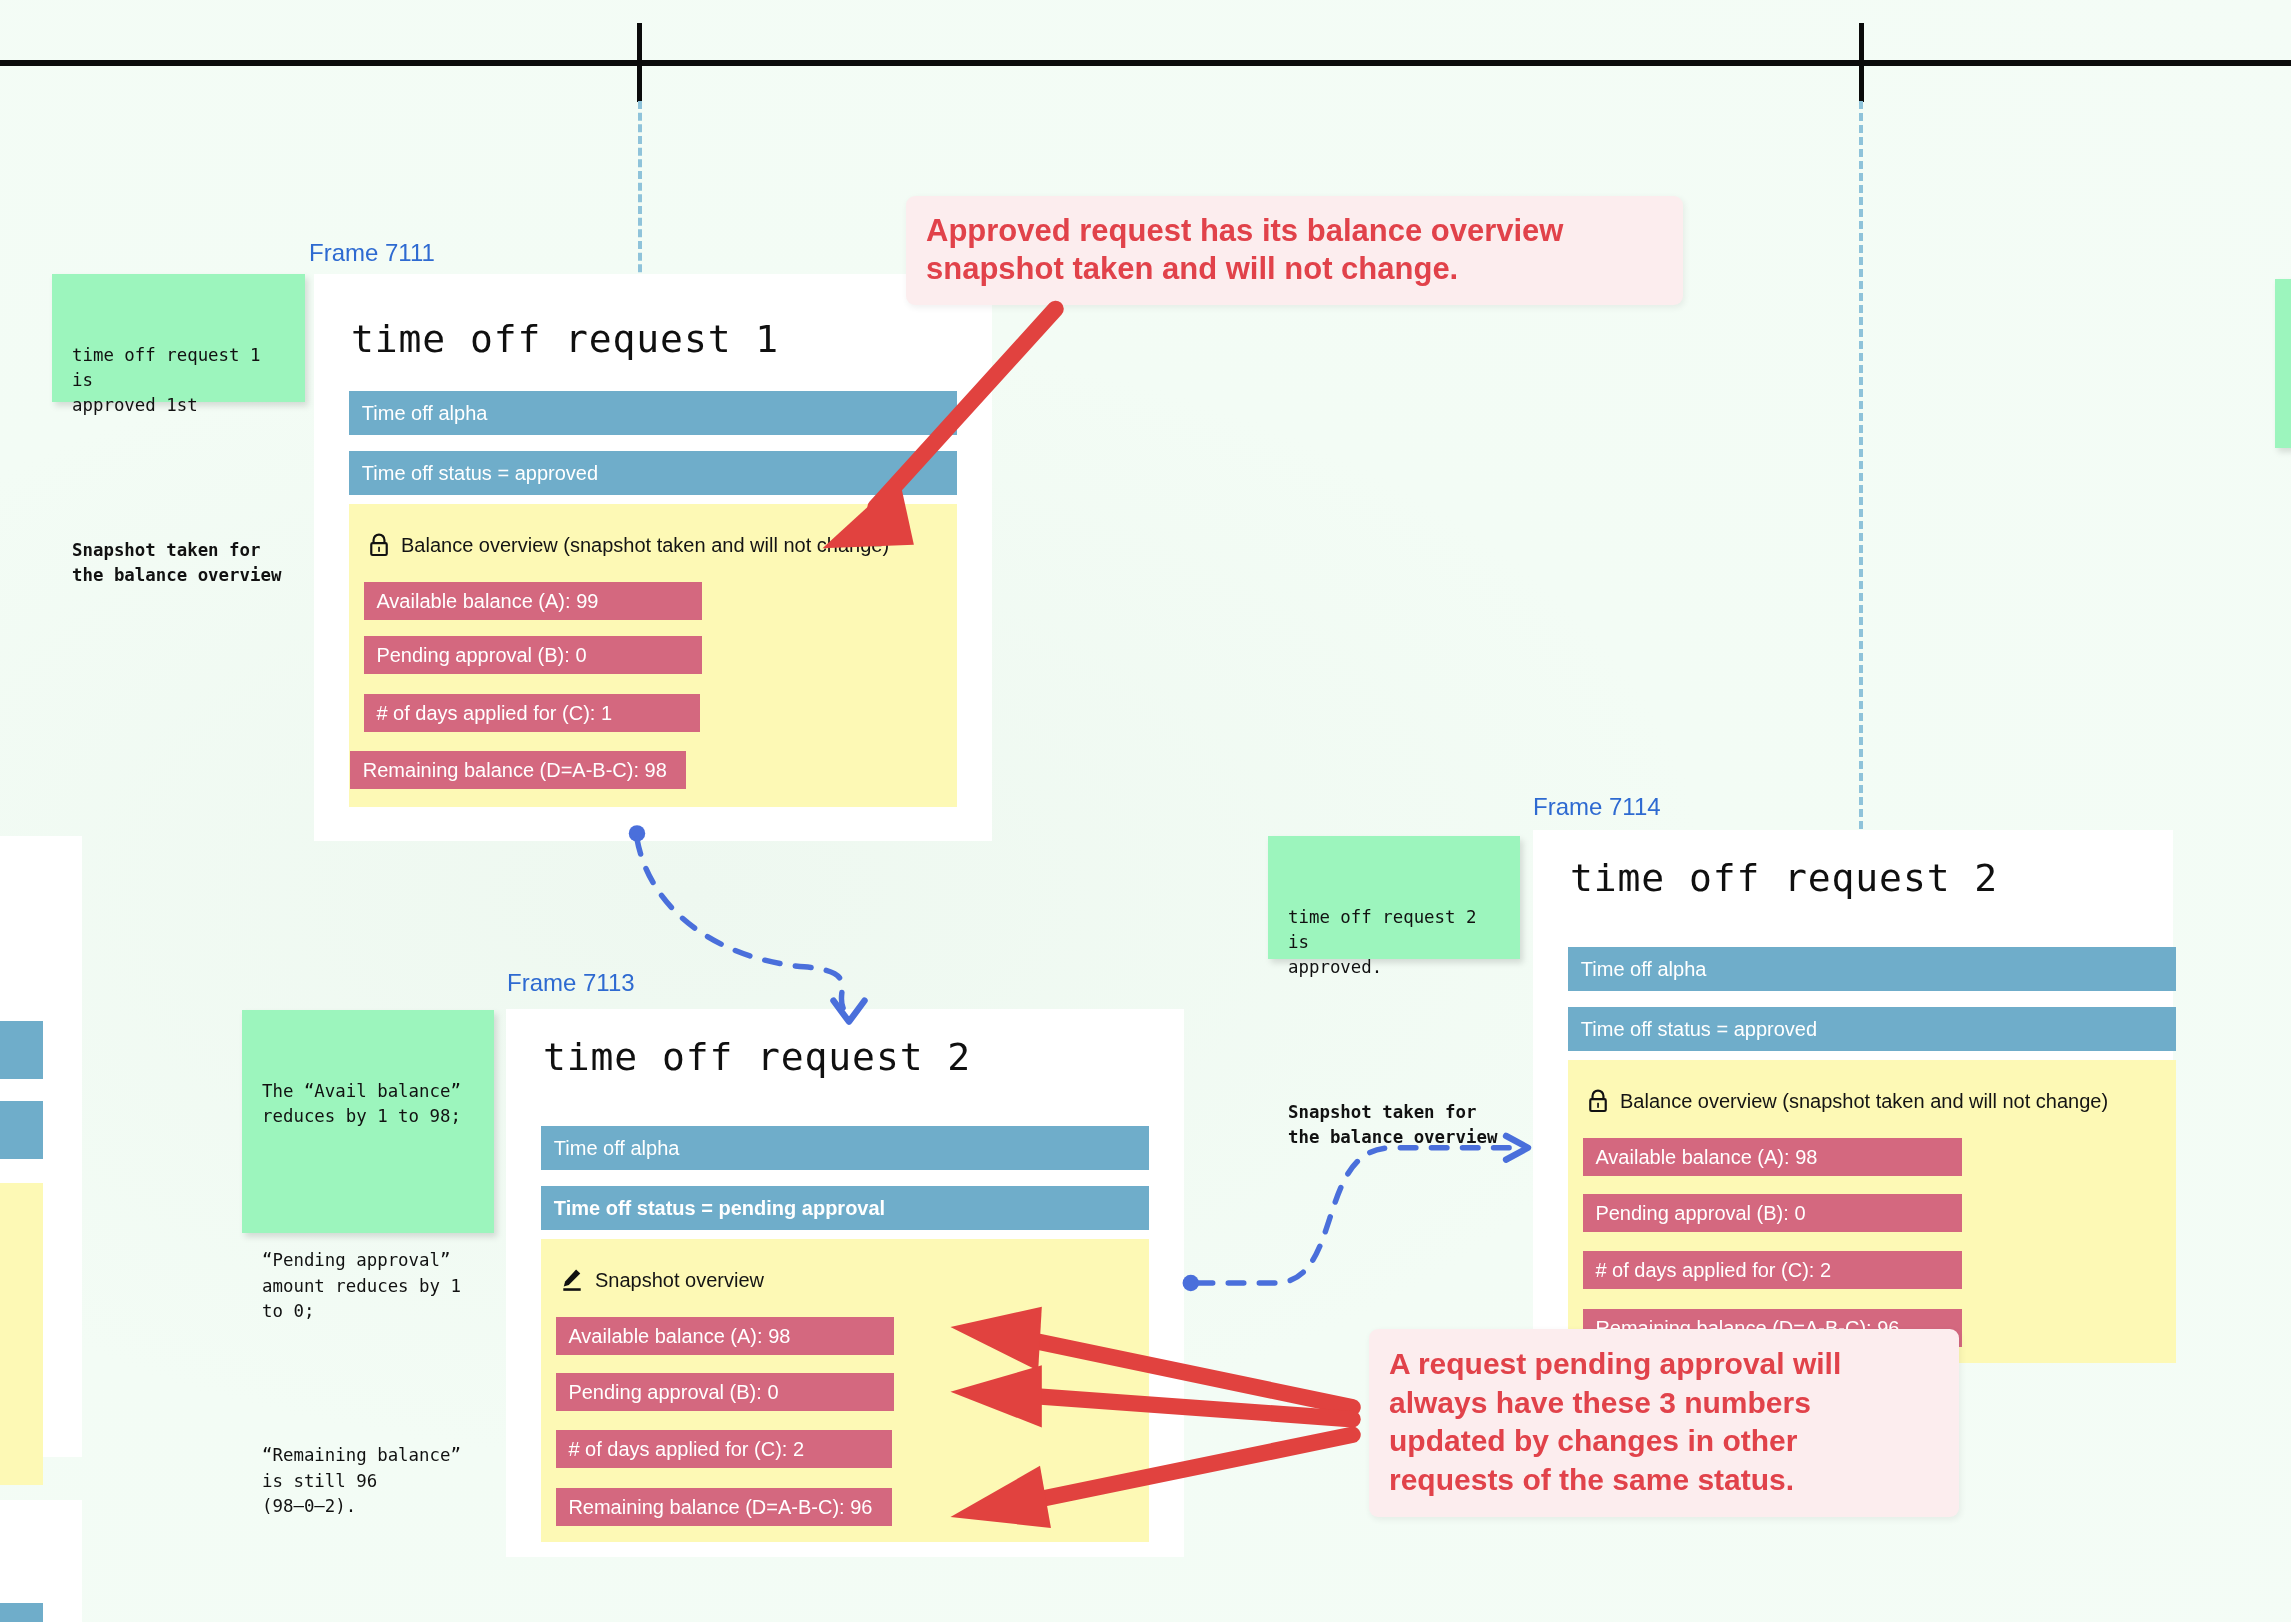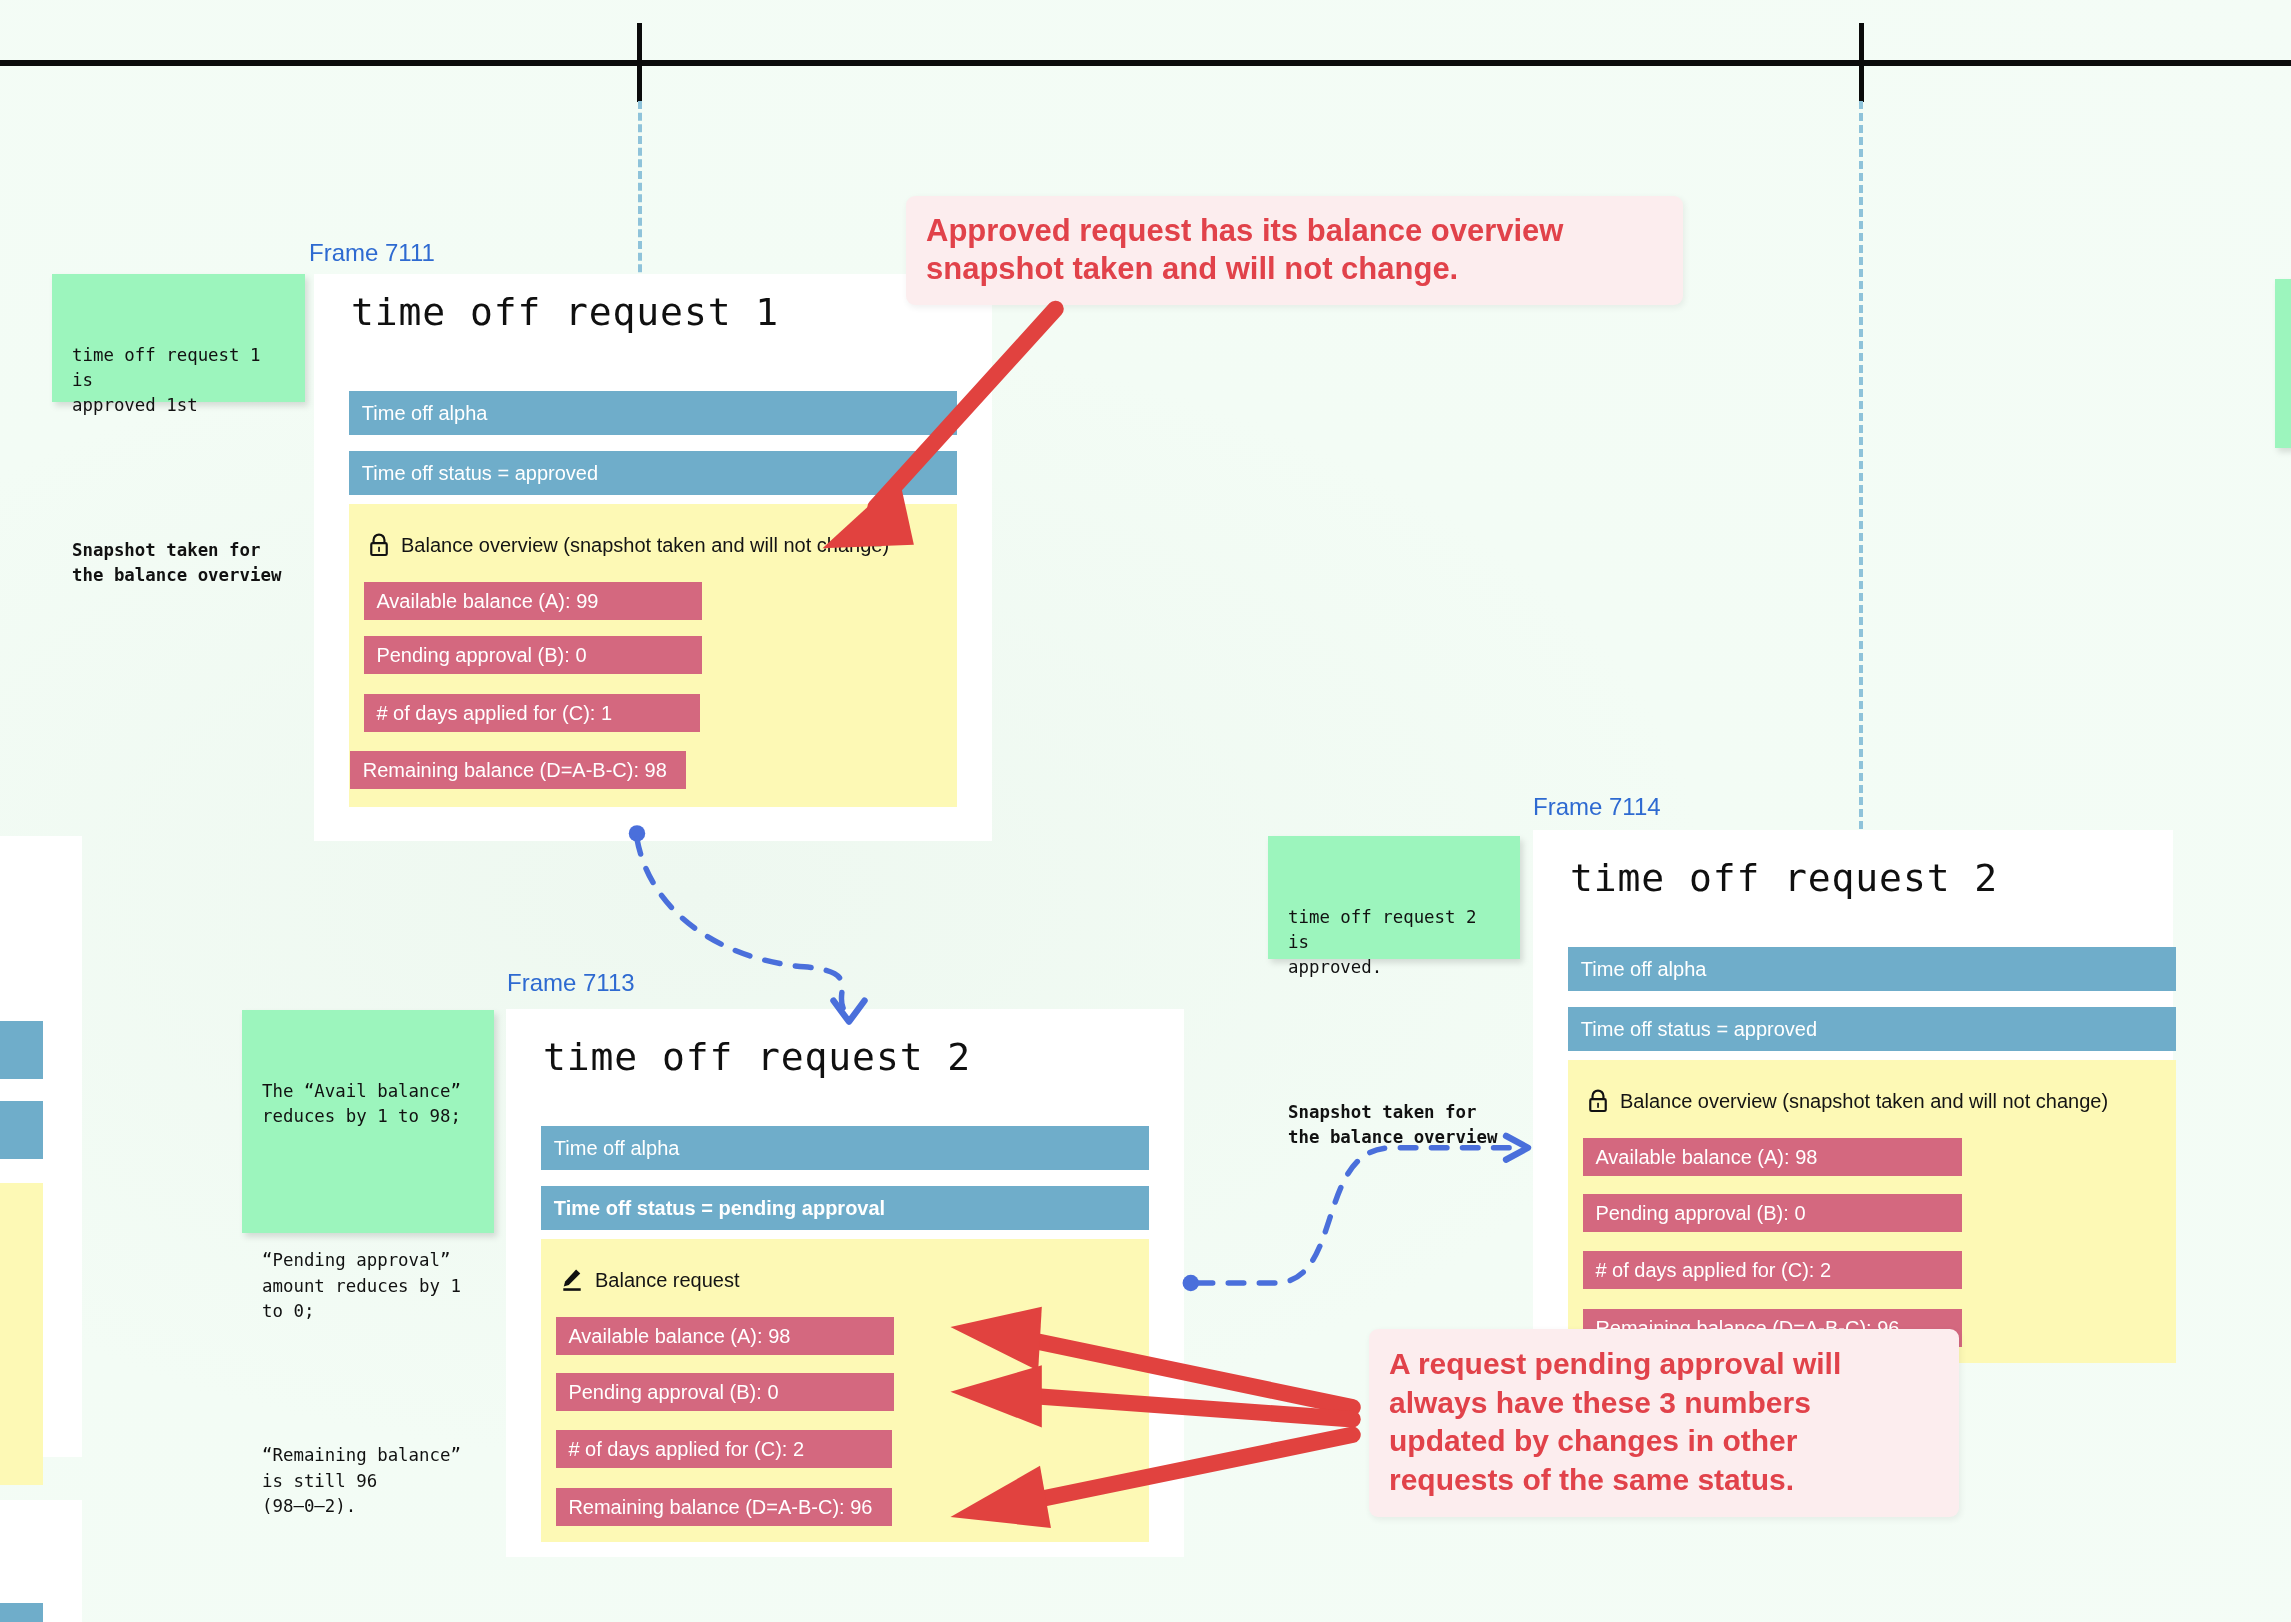--- a/index.html
+++ b/index.html
@@ -144,21 +144,21 @@
   </div>
 
   <div class="card" style="left:-101px;top:1500px;width:183px;height:183px;">
     <div class="bar-blue" style="position:absolute;top:103px;width:144px;height:58px;"></div>
   </div>
 
   <div class="sticky" style="left:2275px;top:279px;width:110px;height:169px;"></div>
 
   <div class="frame-label" style="left:309px;top:239px;text-align:center;">Frame 7111</div>
   <div class="card" style="left:314px;top:274px;width:678px;height:567px;">
-    <div class="card-title" style="position:absolute;left:37px;top:16px;text-align:right;">time off request 1</div>
+    <div class="card-title" style="position:absolute;left:37px;top:43px;text-align:right;">time off request 1</div>
     <div class="bar-blue" style="position:absolute;left:35px;top:117px;width:608px;height:44px;">Time off alpha</div>
     <div class="bar-blue" style="position:absolute;left:35px;top:177px;width:608px;height:44px;">Time off status = approved</div>
 
     <div class="panel-yellow" style="position:absolute;left:35px;top:230px;width:608px;height:303px;">
       <div class="panel-head" style="position:absolute;left:20px;top:29px;">
         <span>
           <svg class="icon-svg" width="20" height="24" viewBox="0 0 22 26" aria-hidden="true">
             <path d="M5 11 V7.5 a6 6 0 0 1 12 0 V11" fill="none" stroke="#111" stroke-width="2.4"></path>
             <rect x="2.5" y="11" width="17" height="13" rx="1.5" fill="none" stroke="#111" stroke-width="2.4"></rect>
             <rect x="10.1" y="15" width="1.9" height="5.5" fill="#111"></rect>
@@ -180,21 +180,21 @@
     <div class="bar-blue" style="position:absolute;left:35px;top:177px;width:608px;height:44px;font-weight:bold;">Time off status = pending approval</div>
 
     <div class="panel-yellow" style="position:absolute;left:35px;top:230px;width:608px;height:303px;">
       <div class="panel-head" style="position:absolute;left:20px;top:29px;">
         <span>
           <svg class="icon-svg" width="22" height="24" viewBox="0 0 24 26" aria-hidden="true">
             <path d="M16.5 1.5 L21 6 L8.5 18.5 L3 20 L4.5 14.5 Z" fill="#111"></path>
             <rect x="2.5" y="22" width="19" height="2.8" fill="#111"></rect>
           </svg>
         </span>
-        <span>Balance request</span>
+        <span>Snapshot overview</span>
       </div>
       <div class="bar-pink" style="position:absolute;left:14.6px;top:78px;width:338px;height:38px;">Available balance (A): 98</div>
       <div class="bar-pink" style="position:absolute;left:14.6px;top:134px;width:338px;height:38px;">Pending approval (B): 0</div>
       <div class="bar-pink" style="position:absolute;left:14.6px;top:191px;width:336px;height:38px;"># of days applied for (C): 2</div>
       <div class="bar-pink" style="position:absolute;left:14.6px;top:249px;width:336px;height:38px;">Remaining balance (D=A-B-C): 96</div>
     </div>
   </div>
 
   <div class="frame-label" style="left:1533px;top:793px;">Frame 7114</div>
   <div class="card" style="left:1533px;top:830px;width:640px;height:530px;">

